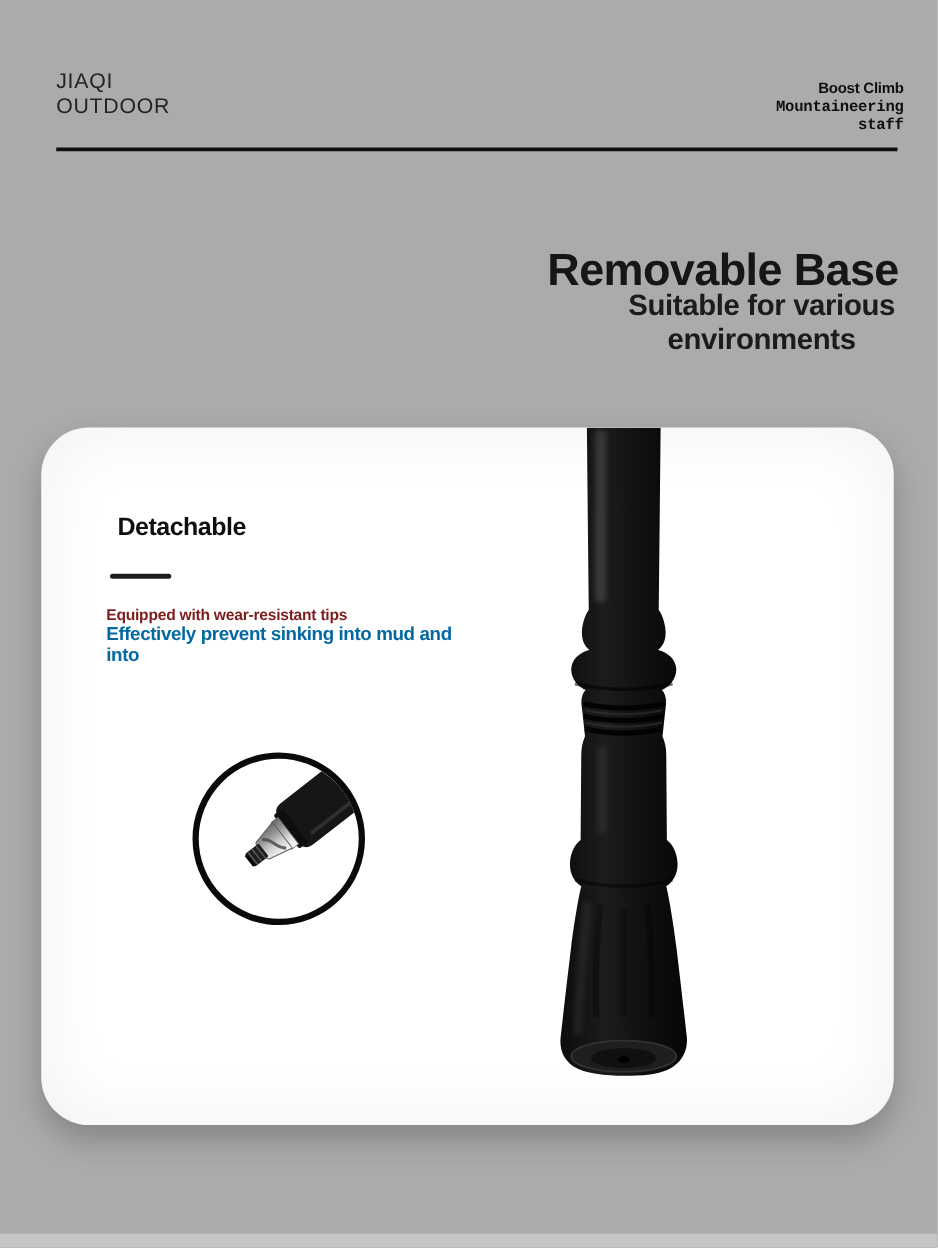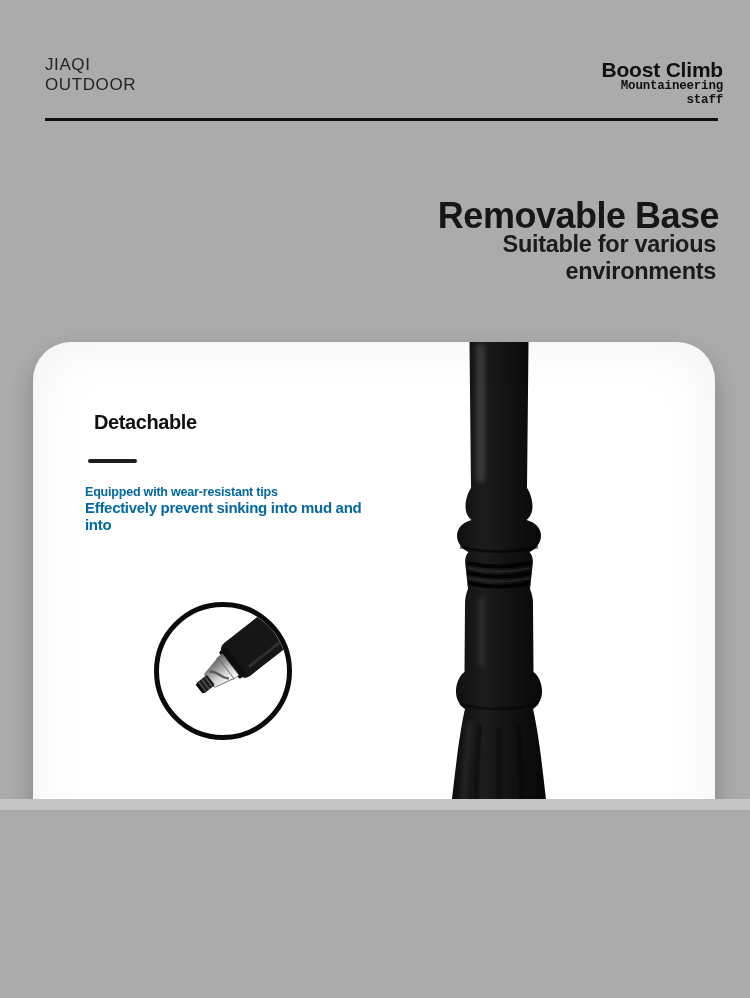--- a/index.html
+++ b/index.html
@@ -1,20 +1,20 @@
 <!DOCTYPE html>
 <html><head>
 <meta charset="utf-8">
 <style>
   * { margin: 0; padding: 0; box-sizing: border-box; }
   html, body { width: 750px; background: #ababab; }
   .page {
     position: relative;
     width: 750px;
-    height: 810px;
+    height: 998px;
     background: #ababab;
     overflow: hidden;
     font-family: "Liberation Sans", sans-serif;
     color: #1a1a1a;
   }
 
   
   .brand {
     position: absolute;
     left: 45px;
@@ -26,21 +26,21 @@
     color: #242424;
   }
   .product-name {
     position: absolute;
     right: 27px;
     top: 60px;
     text-align: right;
     color: #101010;
   }
   .product-name .title {
-    font-size: 21px;
+    font-size: 12px;
     font-weight: 700;
     line-height: 20px;
     letter-spacing: -0.2px;
   }
   .product-name .sub {
     font-size: 12.5px;
     font-weight: 700;
     line-height: 13.5px;
     letter-spacing: -0.2px;
     font-family: Liberation Mono, monospace;
@@ -63,21 +63,21 @@
     font-weight: 700;
     letter-spacing: -0.5px;
     color: #161616;
     line-height: 40px;
     margin-top: 26px;
   }
   .headline-sub {
     position: absolute;
     right: 34px;
     top: 231px;
-    text-align: right;
+    text-align: center;
     font-size: 23.5px;
     font-weight: 700;
     letter-spacing: -0.3px;
     color: #1b1b1b;
     line-height: 27px;
   }
 
   
   .card {
     position: absolute;
@@ -118,21 +118,21 @@
     border-radius: 2px;
     background: #1d1d1d;
   }
   .card-caption {
     position: absolute;
     left: 52px;
     top: 144px;
     font-size: 12.5px;
     font-weight: 700;
     letter-spacing: -0.2px;
-    color: #0369a1;
+    color: #7f1d1d;
     line-height: 13.5px;
   }
   .card-desc {
     position: absolute;
     left: 52px;
     top: 158px;
     font-size: 15px;
     font-weight: 700;
     letter-spacing: -0.3px;
     color: #0369a1;

